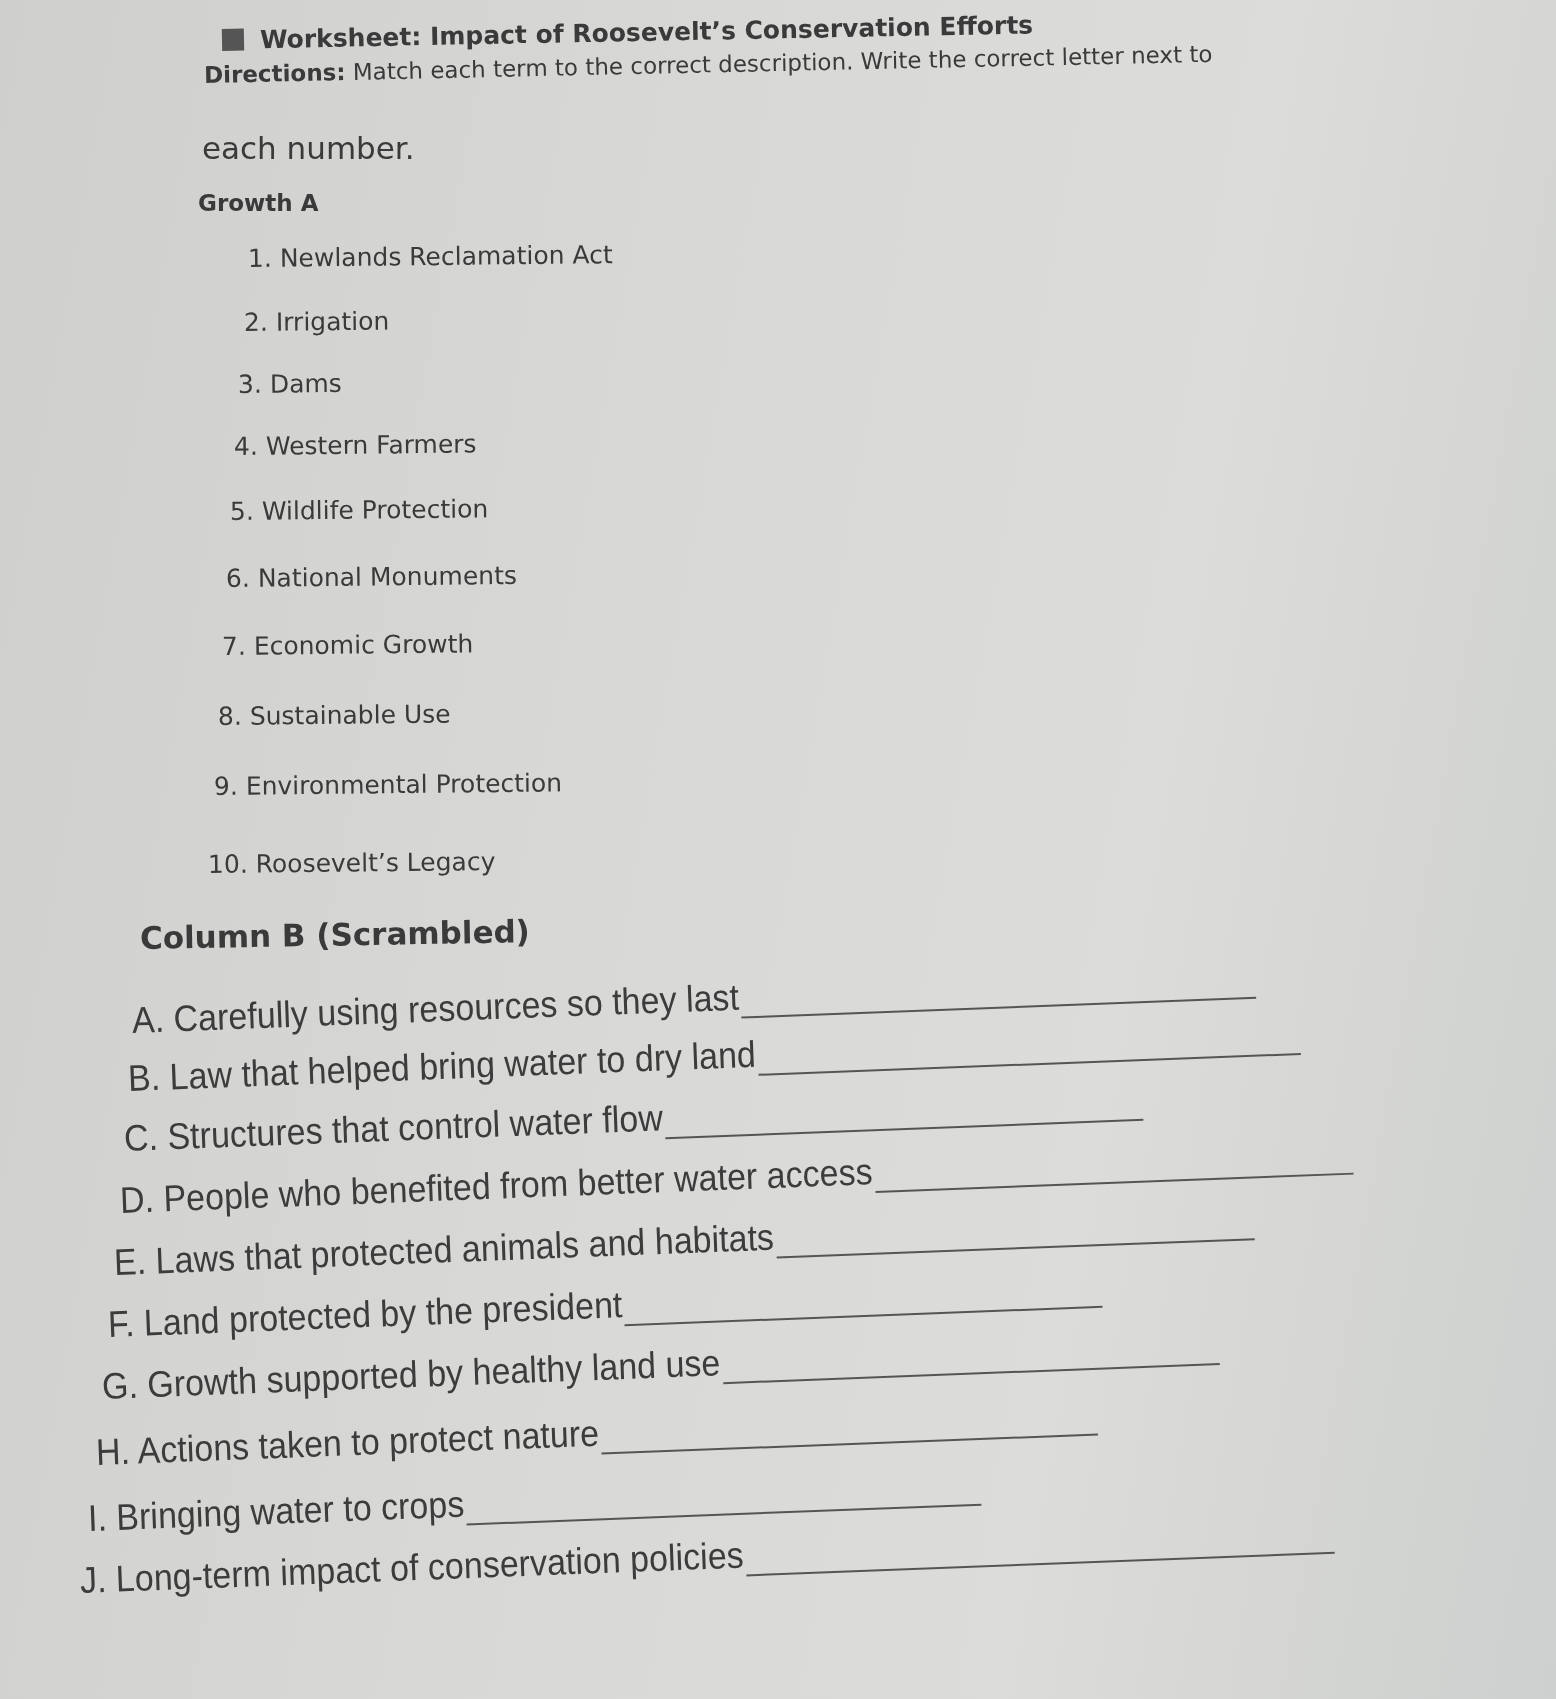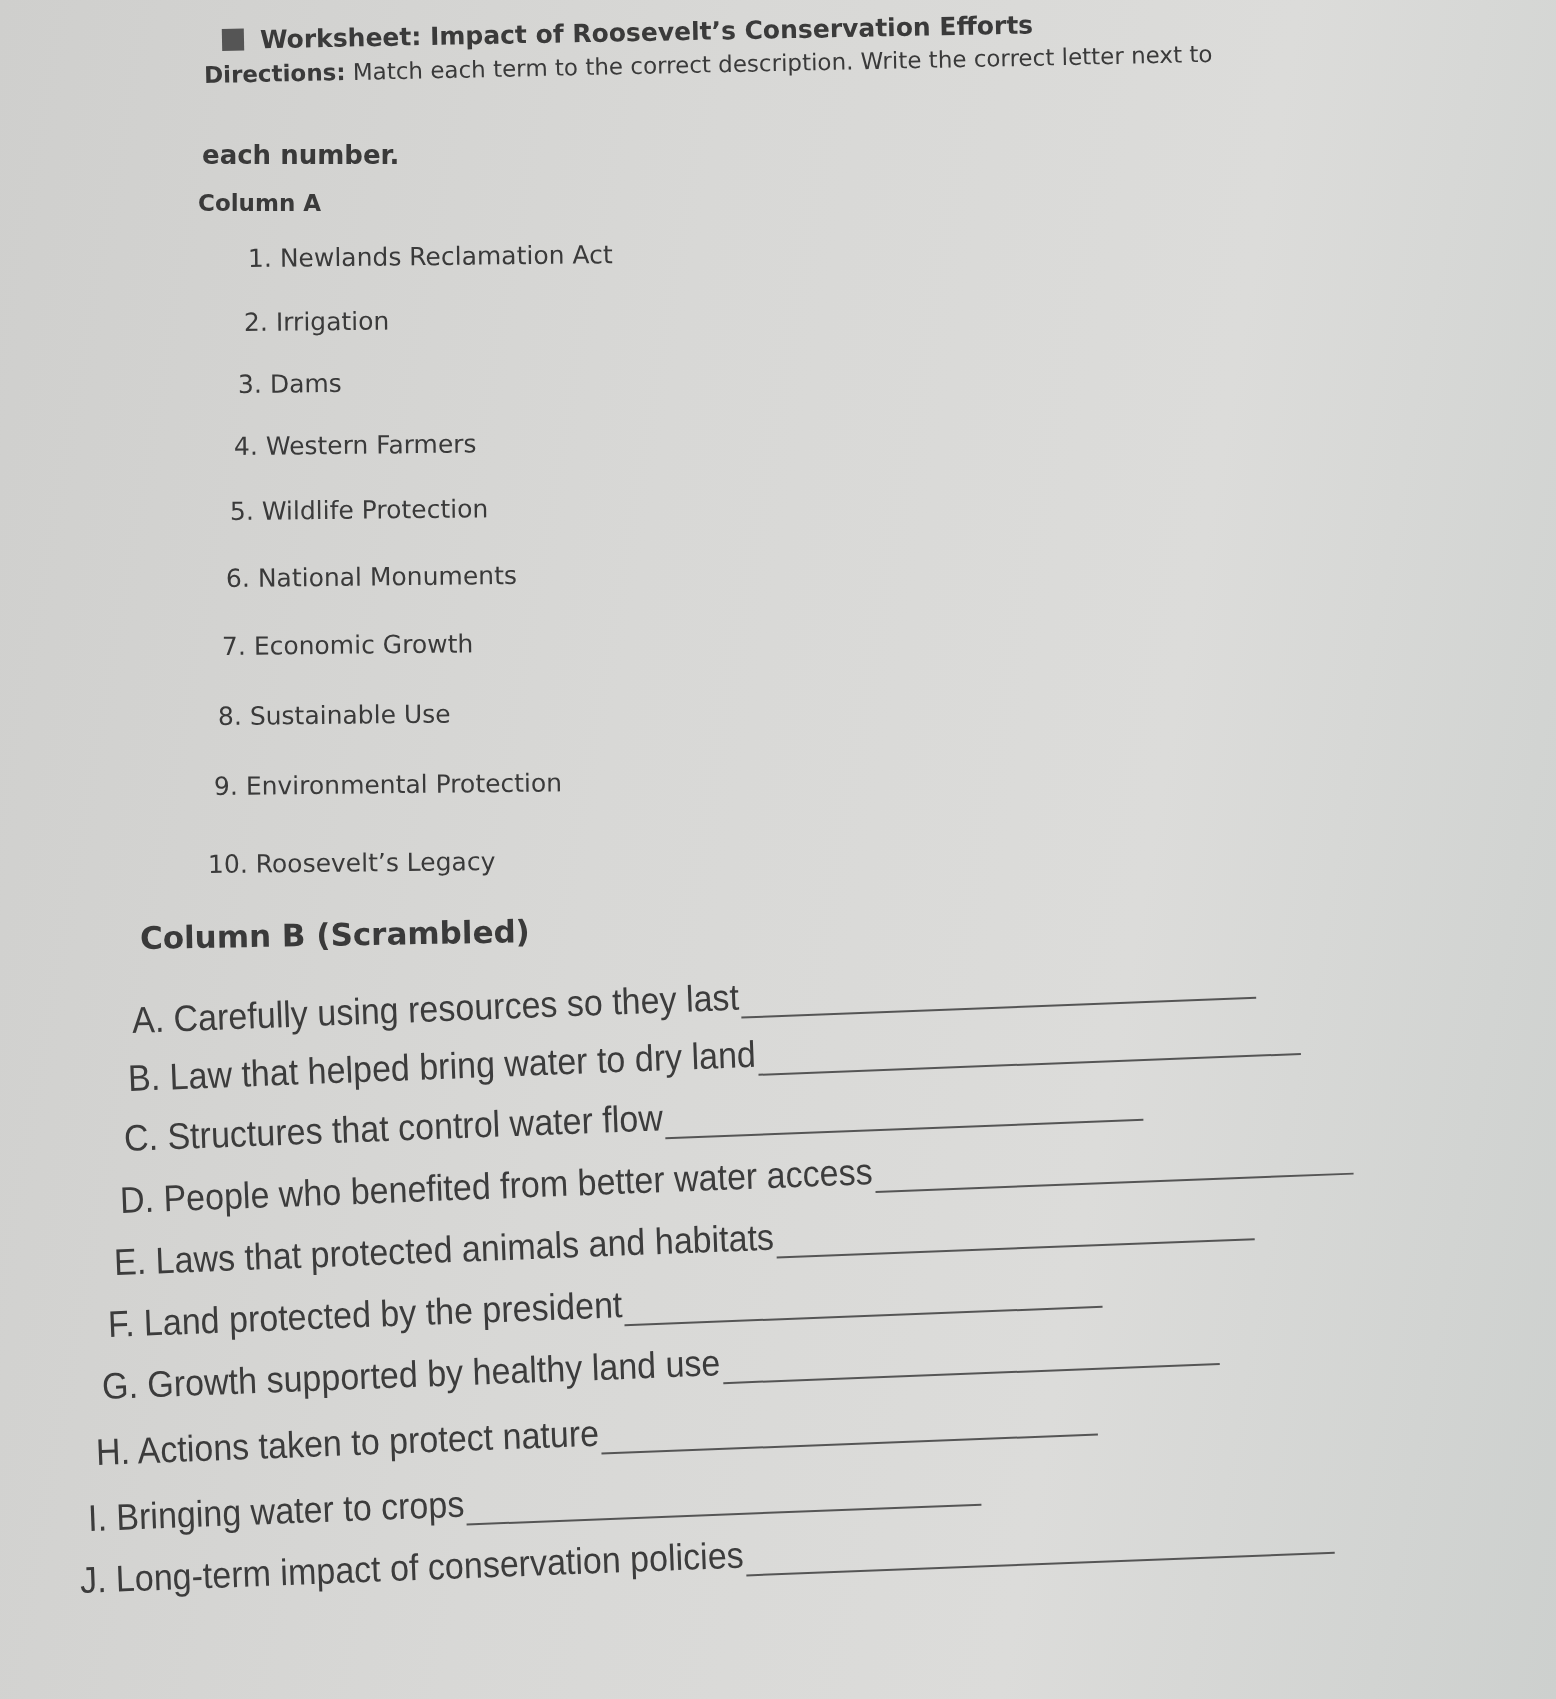--- a/index.html
+++ b/index.html
@@ -4,35 +4,35 @@
 <style>
   html,body{margin:0;padding:0;}
   body{width:1556px;height:1699px;overflow:hidden;
     background:linear-gradient(100deg,#cfcfcd 0%,#d8d8d6 40%,#dcdcda 70%,#cdd0ce 100%);
     font-family:"DejaVu Sans",sans-serif;color:#3a3a3a;position:relative;}
   .abs{position:absolute;white-space:nowrap;}
   .title{left:222px;top:26px;font-size:25px;font-weight:bold;transform:rotate(-1.1deg);transform-origin:left;}
   .title .sq{display:inline-block;width:22px;height:22px;background:#555;margin-right:16px;vertical-align:-2px;}
   .dir{left:204px;top:62px;font-size:23px;transform:rotate(-1.2deg);transform-origin:left;}
   .dir b{font-weight:bold;}
-  .dir2{left:202px;top:140px;font-size:26px;font-weight:bold;}
+  .dir2{left:202px;top:130px;font-size:31px;}
   .colA{left:198px;top:190px;font-size:23px;font-weight:bold;}
   .termA{font-size:25px;transform:rotate(-0.6deg);transform-origin:left;}
   .colB{left:140px;top:920px;font-size:31px;font-weight:bold;transform:rotate(-1deg);transform-origin:left;}
   .termB{font-family:"Liberation Sans",sans-serif;font-size:37px;transform:rotate(-2.2deg) scaleX(0.92);transform-origin:left;color:#3c3c3c;display:flex;align-items:flex-end;}
   .blank{display:inline-block;border-bottom:2.5px solid #555;height:1px;margin-left:2px;}
 </style>
 </head>
 <body>
 
 <div class="abs title"><span class="sq"></span><span>Worksheet: Impact of Roosevelt’s Conservation Efforts</span></div>
 <div class="abs dir"><b>Directions:</b><span> Match each term to the correct description. Write the correct letter next to</span></div>
 <div class="abs dir2">each number.</div>
 
-<div class="abs colA">Column A</div>
+<div class="abs colA">Growth A</div>
 <div class="abs termA" style="left:248px;top:244px">1.  Newlands Reclamation Act</div>
 <div class="abs termA" style="left:244px;top:308px">2.  Irrigation</div>
 <div class="abs termA" style="left:238px;top:370px">3.  Dams</div>
 <div class="abs termA" style="left:234px;top:432px">4.  Western Farmers</div>
 <div class="abs termA" style="left:230px;top:497px">5.  Wildlife Protection</div>
 <div class="abs termA" style="left:226px;top:564px">6.  National Monuments</div>
 <div class="abs termA" style="left:222px;top:632px">7.  Economic Growth</div>
 <div class="abs termA" style="left:218px;top:702px">8.  Sustainable Use</div>
 <div class="abs termA" style="left:214px;top:772px">9.  Environmental Protection</div>
 <div class="abs termA" style="left:208px;top:850px">10. Roosevelt’s Legacy</div>

